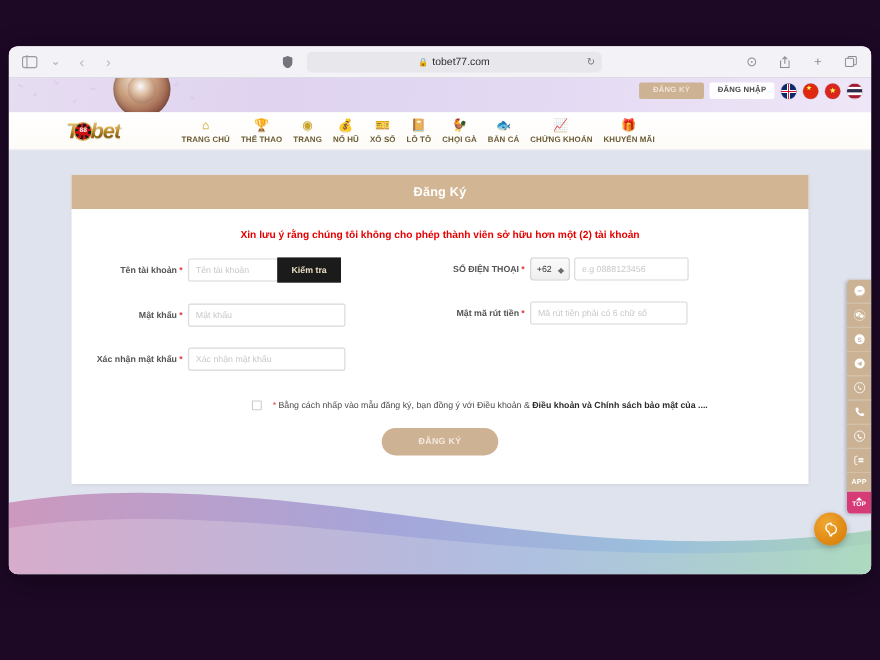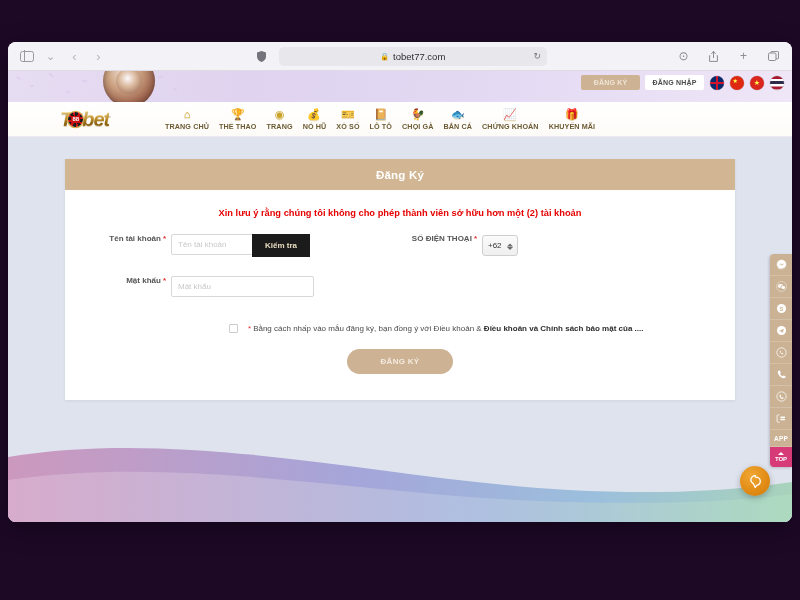--- a/index.html
+++ b/index.html
@@ -246,21 +246,21 @@
     font-size: 9.3px;
     font-weight: 700;
     padding: 18px 0 16px;
   }
   #reg-form {
     display:flex;
     padding: 0 18px 0 18px;
   }
   .form-col { width:50%; }
   .form-row {
-    display:flex; 
+    display:flex; align-items:center;
     margin-bottom: 19px;
   }
   .form-label {
     font-size: 8px;
     color:#555;
     text-align:right;
     white-space:nowrap;
     font-weight: 600;
   }
   .col-left .form-label { width: 88px; padding-right: 5px; }
@@ -576,36 +576,49 @@
             </div>
 
 
             <div class="form-row">
               <div class="form-label">
                 <span>Mật khẩu</span><span class="req">*</span>
               </div>
               <input class="field" id="input-password" type="text" placeholder="Mật khẩu" style="">
             </div>
 
+            <div class="form-row">
+              <div class="form-label">
+                <span>Xác nhận mật khẩu</span><span class="req">*</span>
+              </div>
+              <input class="field" id="input-confirm" type="text" placeholder="Xác nhận mật khẩu" style="">
+            </div>
           </div>
 
           <div class="form-col col-right">
 
             <div class="form-row">
               <div class="form-label">
                 <span>SỐ ĐIỆN THOẠI</span><span class="req">*</span>
               </div>
               <span class="sel-wrap">
                 <select class="sel" id="sel-countrycode">
                   <option>+62</option>
                 </select>
               </span>
+              <input class="field" id="input-phone" type="text" placeholder="e.g 0888123456" style="">
             </div>
 
 
+            <div class="form-row">
+              <div class="form-label">
+                <span>Mật mã rút tiền</span><span class="req">*</span>
+              </div>
+              <input class="field" id="input-withdrawpin" type="text" placeholder="Mã rút tiền phải có 6 chữ số" style="">
+            </div>
           </div>
         </div>
 
         <div id="terms-row">
           <div id="terms-checkbox"></div>
           <div id="terms-text">
             <span class="bullet">*</span><span>Bằng cách nhấp vào mẫu đăng ký, bạn đồng ý với Điều khoản &amp; </span><b>Điều khoản và Chính sách bảo mật của ....</b>
           </div>
         </div>
 

